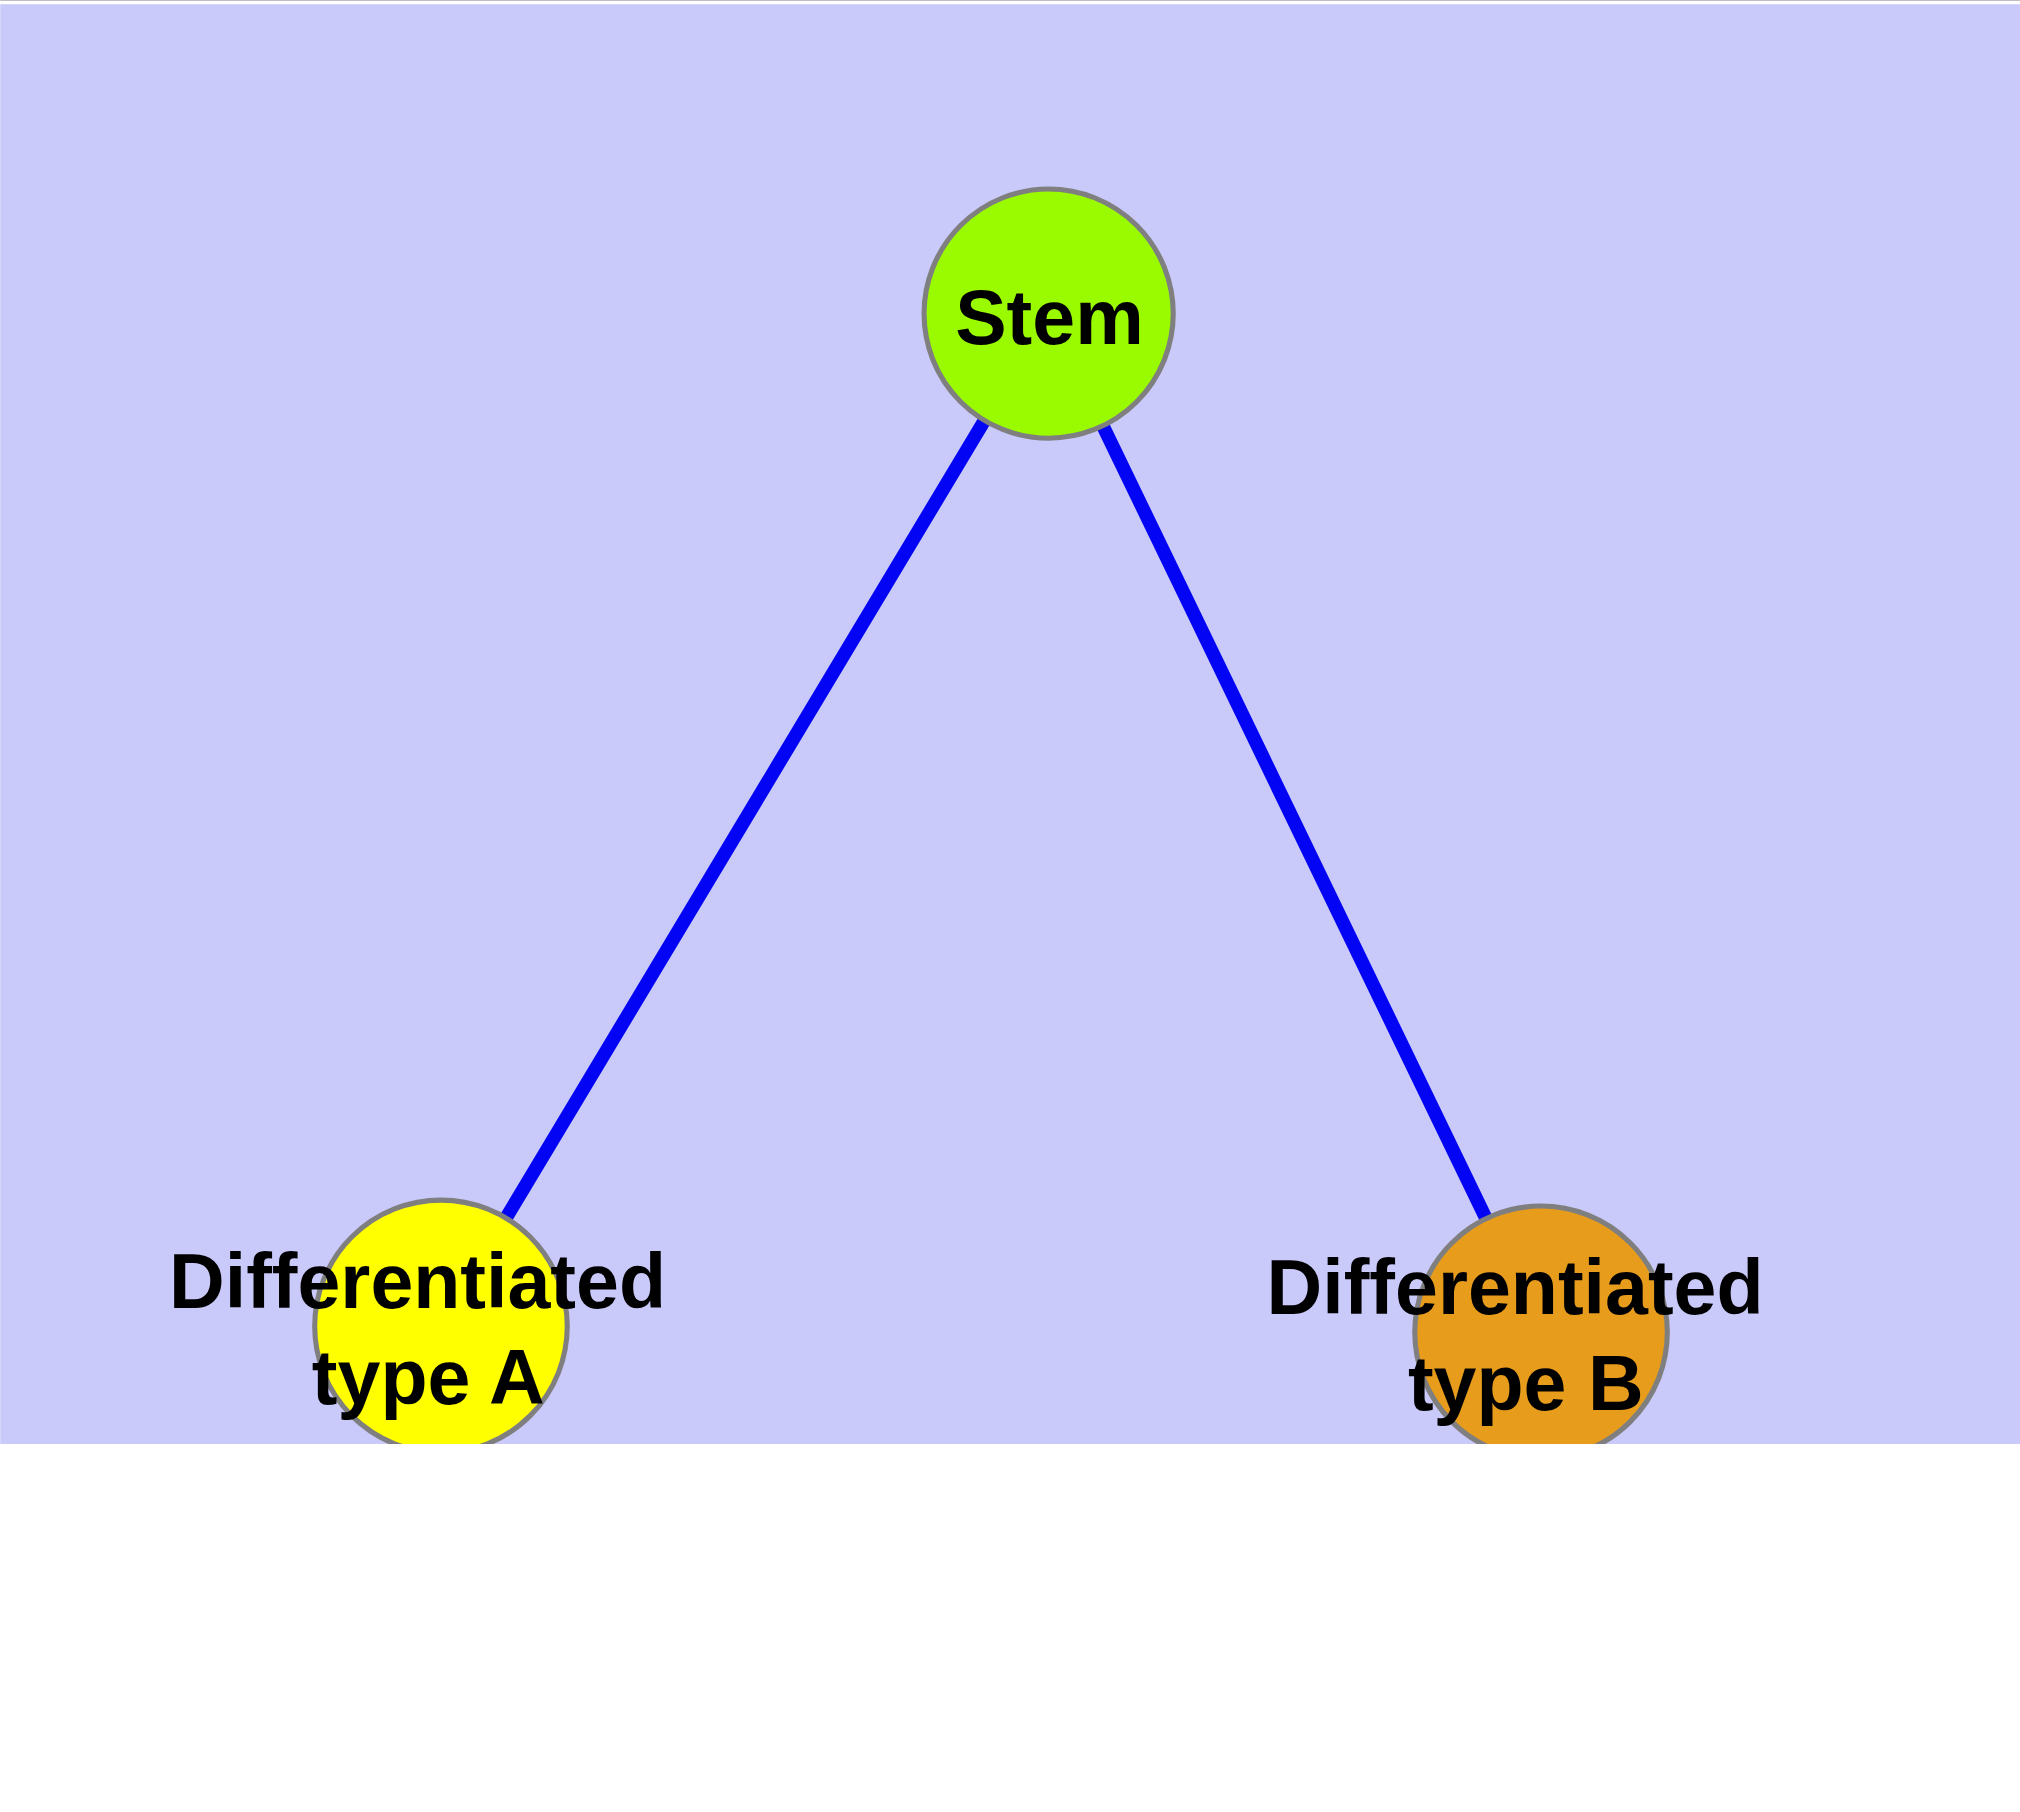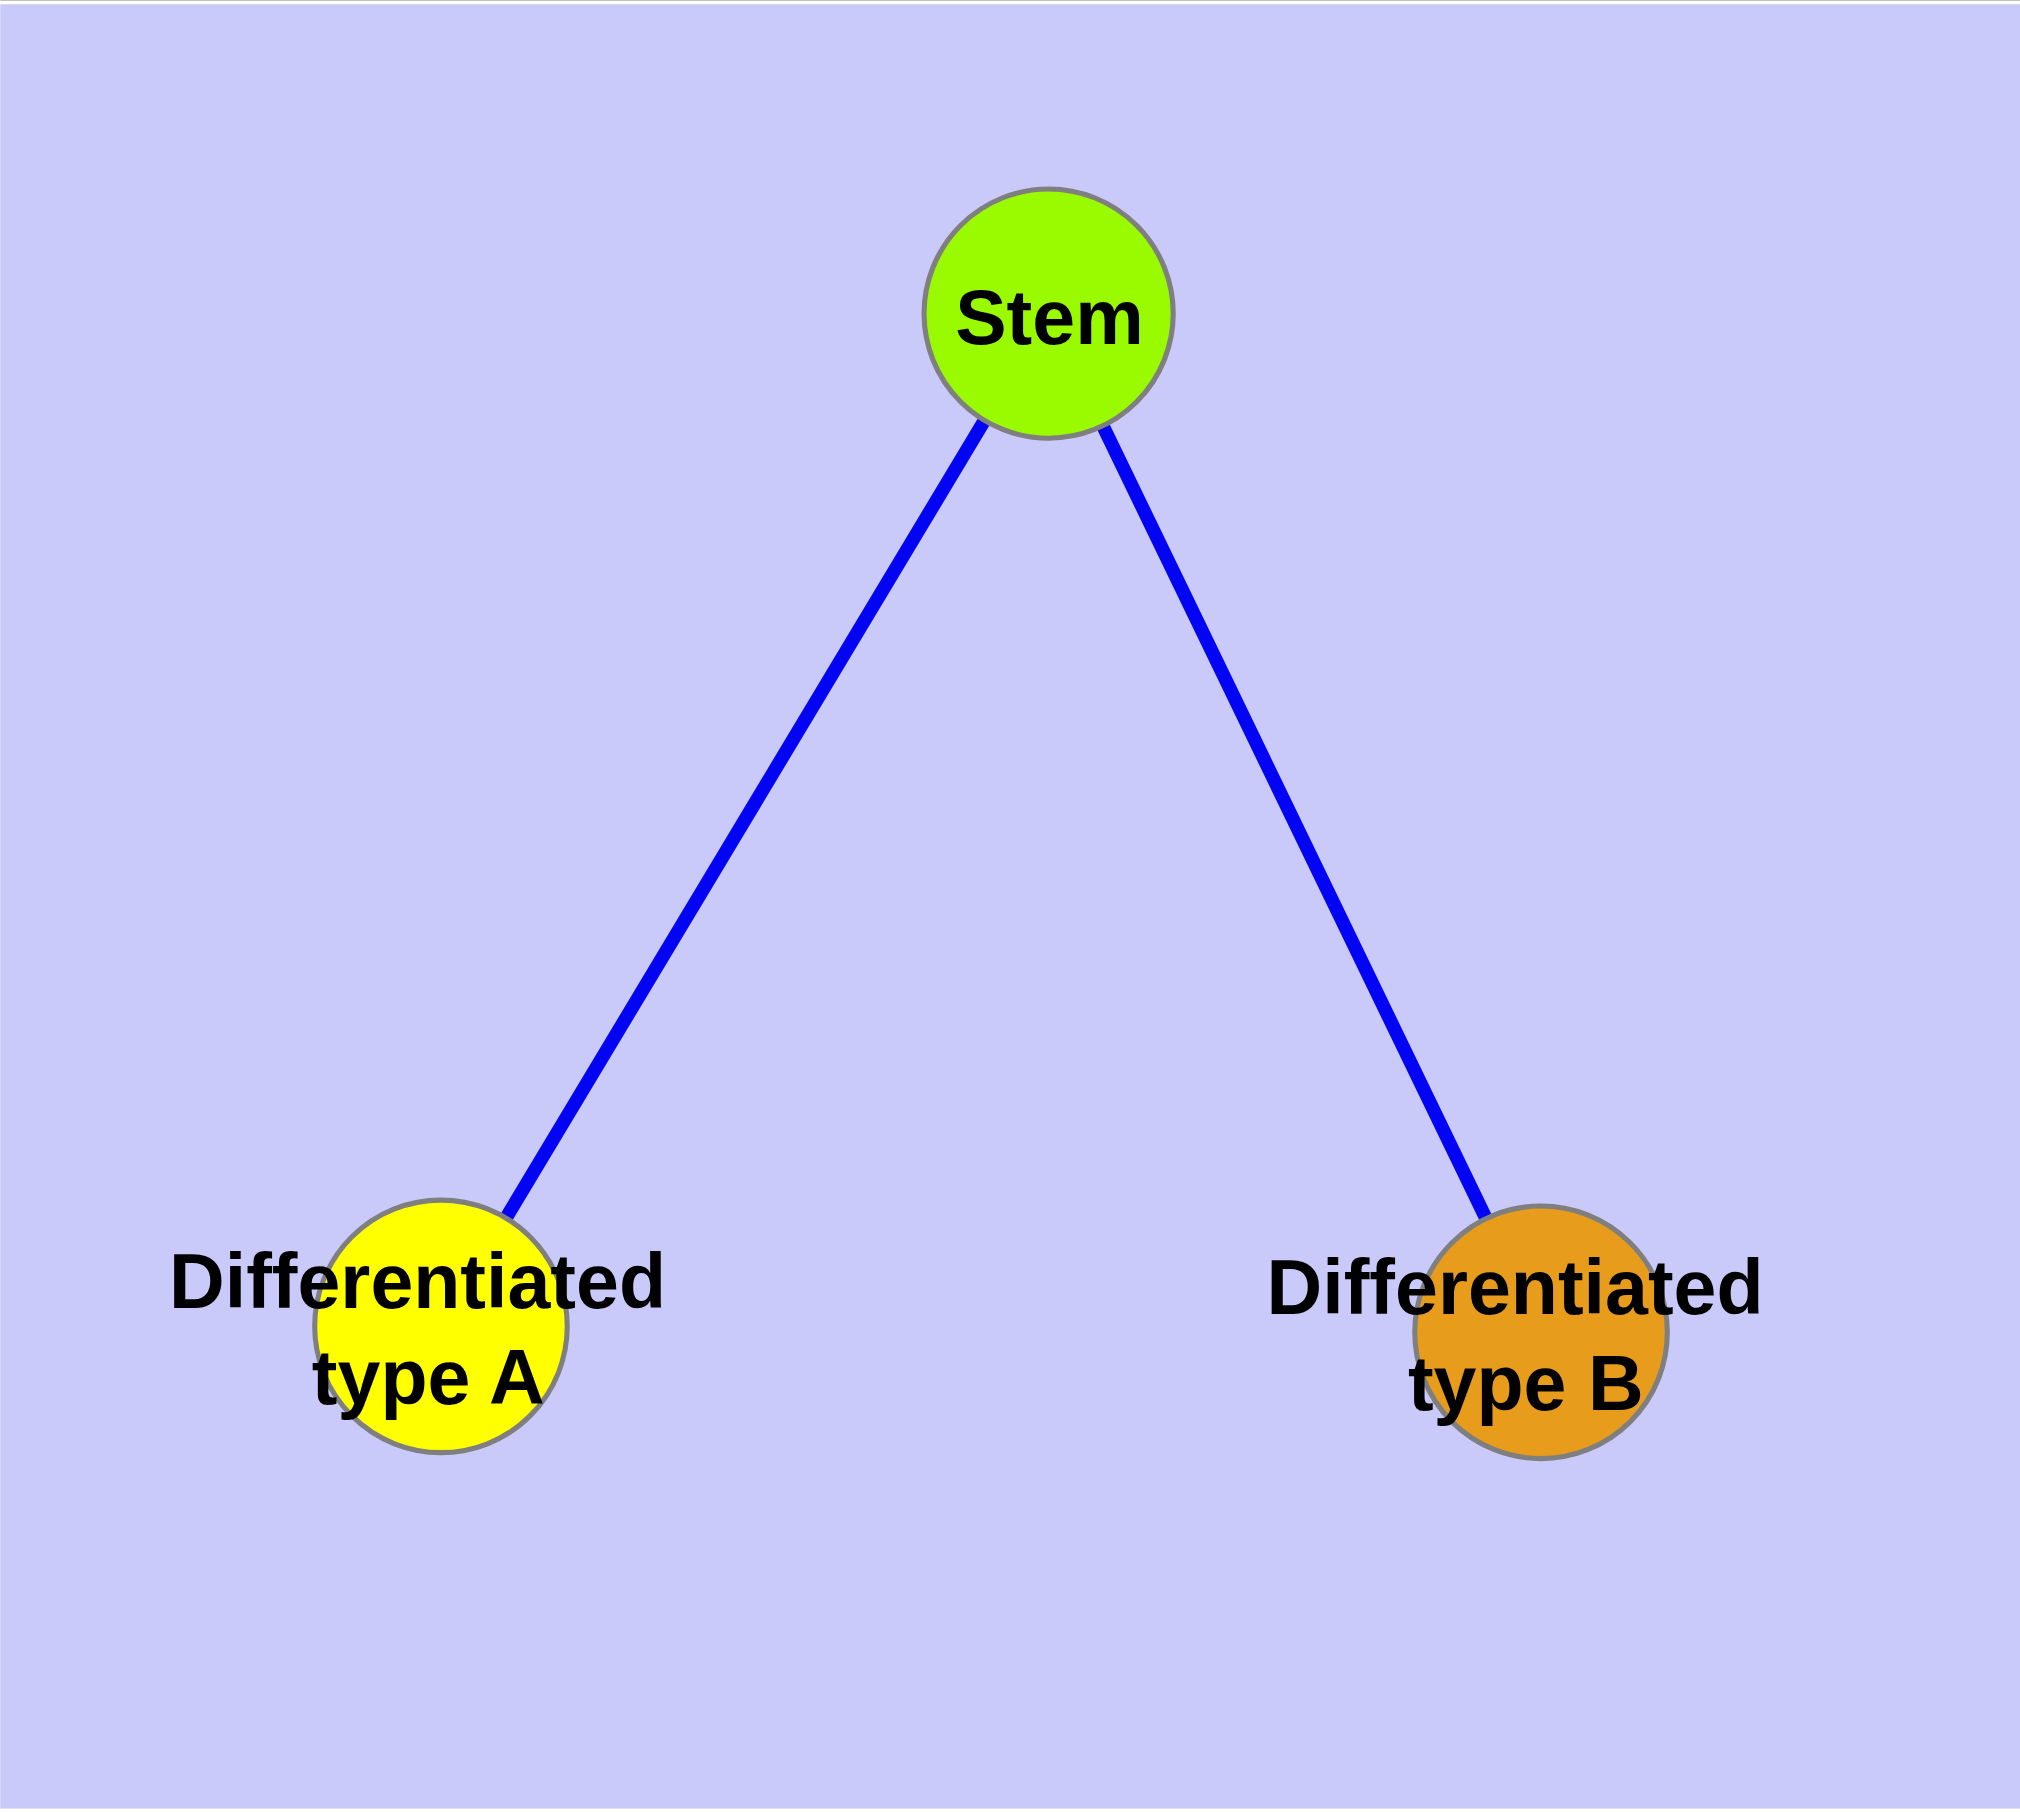--- a/index.html
+++ b/index.html
@@ -3,21 +3,21 @@
 <meta charset="utf-8">
 <style>
   html, body {
     margin: 0;
     padding: 0;
     background: #ffffff;
   }
   .stage {
     position: relative;
     width: 2021px;
-    height: 1812px;
+    height: 1444px;
     background: #ffffff;
     overflow: hidden;
     font-family: "Liberation Sans", sans-serif;
   }
   svg.graph {
     display: block;
     width: 2021px;
     height: 1812px;
   }
   .node-label {

